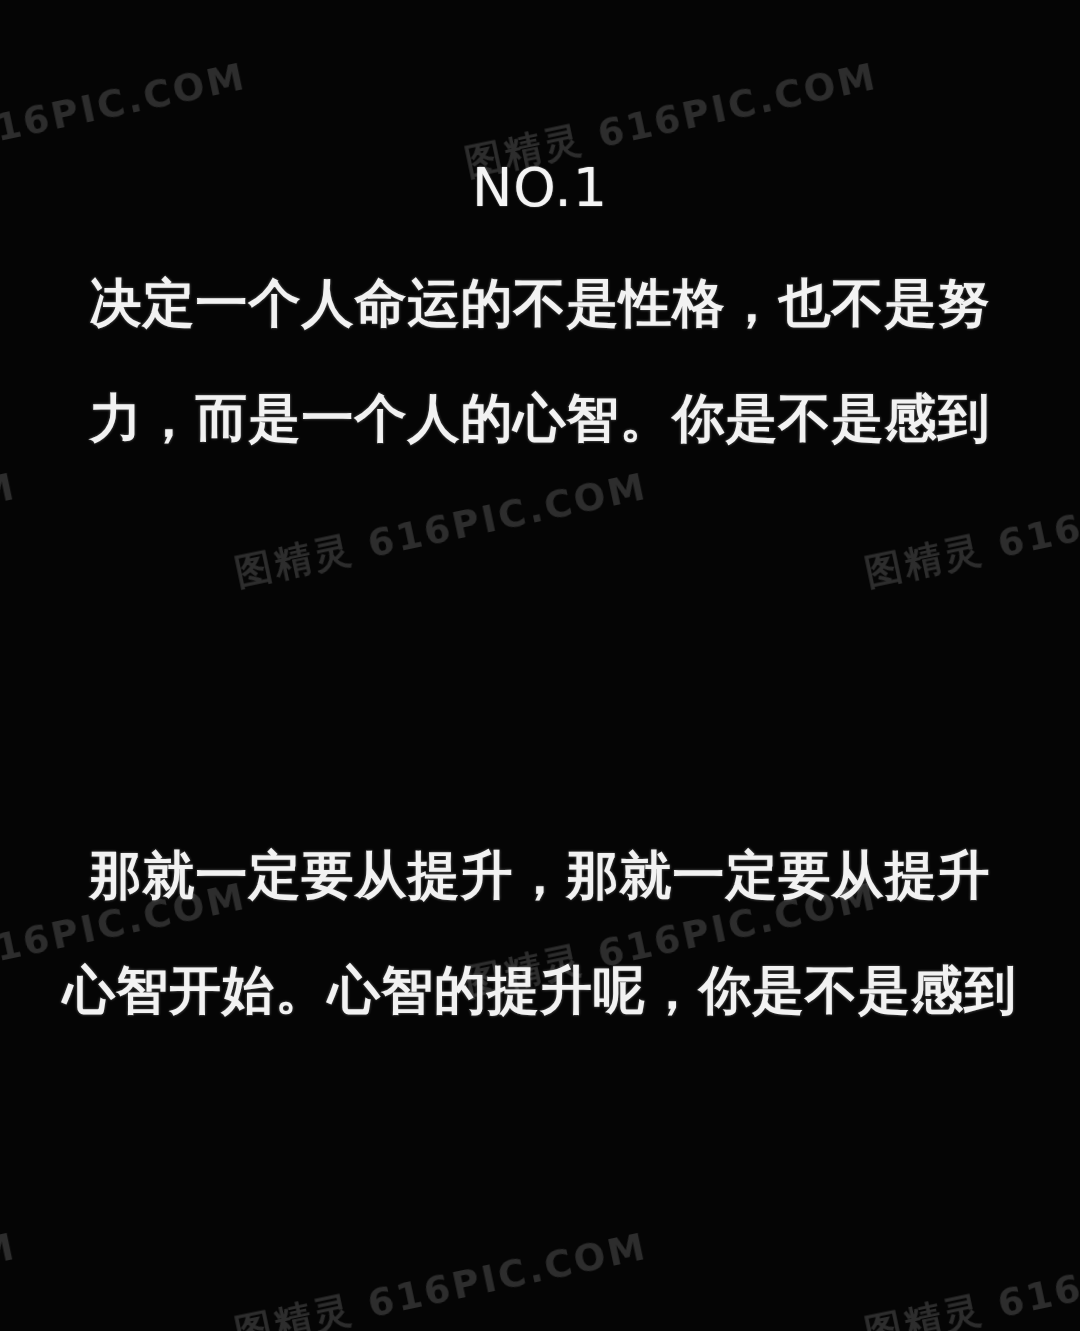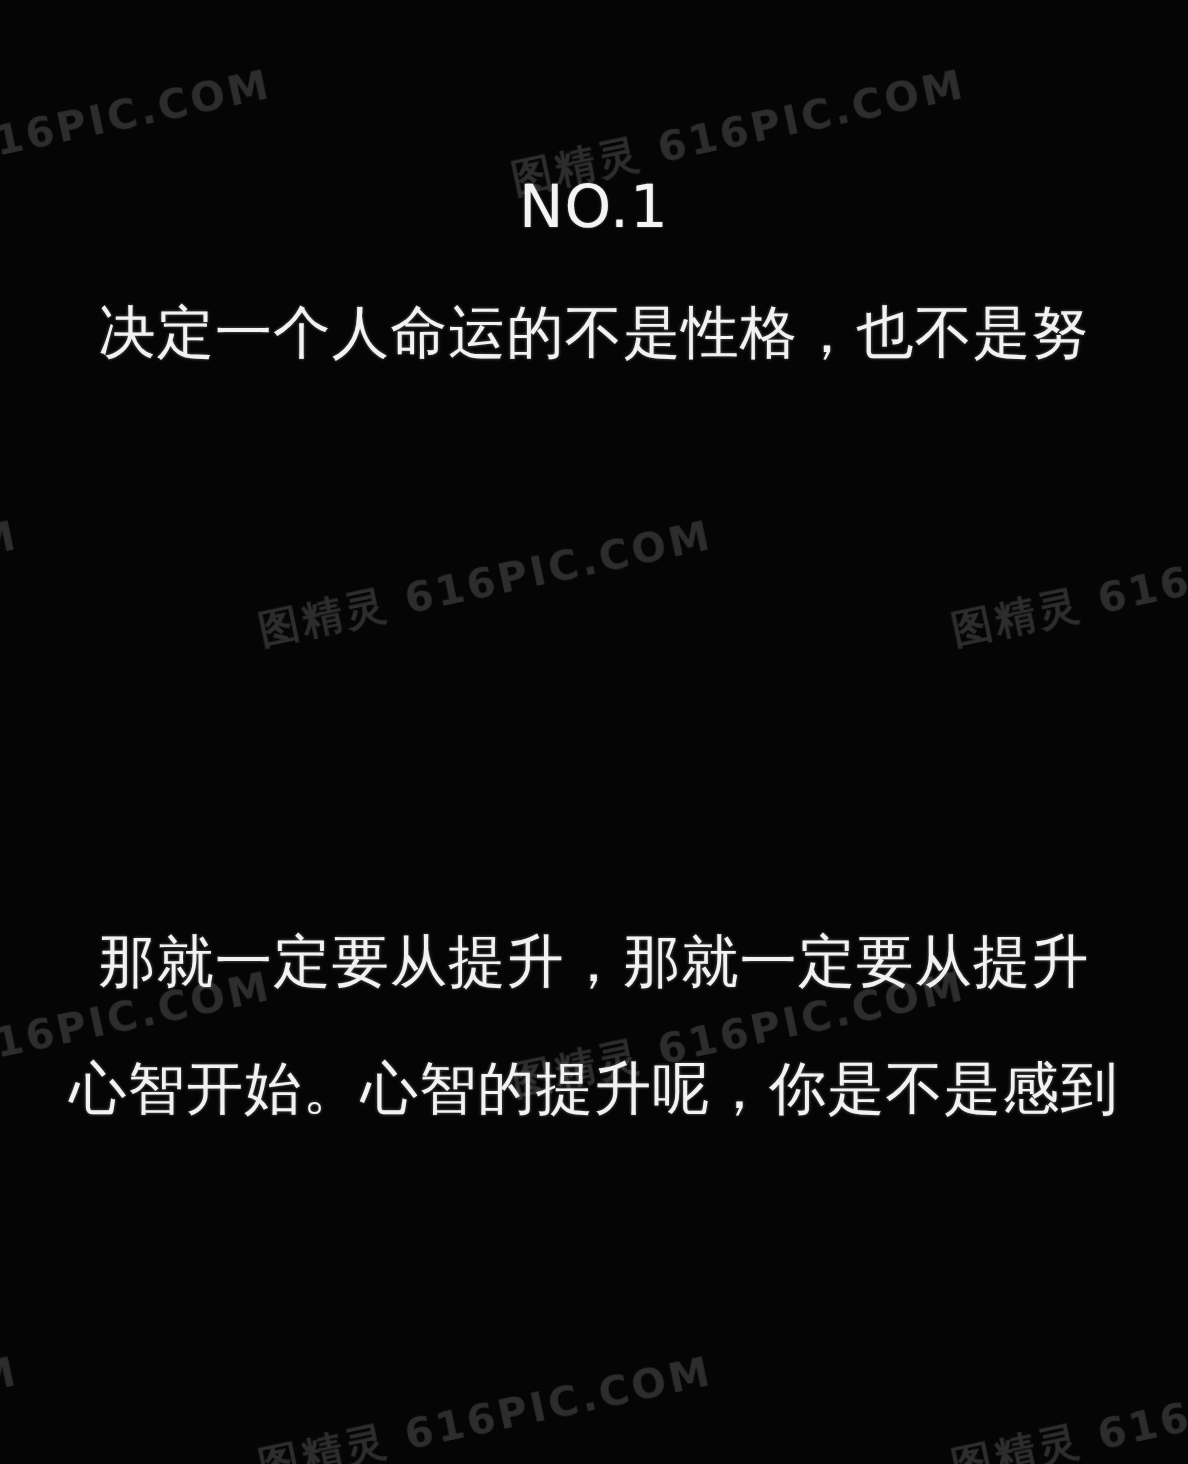--- a/index.html
+++ b/index.html
@@ -69,21 +69,21 @@
     left: 0;
     width: 100%;
     text-align: center;
   }
   #para-1 { top: 246px; }
   #para-2 { top: 818px; }
   .tline {
     height: 115px;
     line-height: 115px;
     font-size: 52px;
-    font-weight: 400;
+    font-weight: 700;
     color: #f2f2f2;
     letter-spacing: 1px;
     text-shadow: 0 0 3px rgba(255,255,255,0.4);
     white-space: nowrap;
   }
 </style>
 </head>
 <body>
 
 <div class="page">
@@ -112,20 +112,21 @@
       
     </div>
   </div>
 
   <div class="content">
 
     <div class="slide-no">NO.1</div>
 
     <div class="para" id="para-1">
       <div class="tline">决定一个人命运的不是性格，也不是努</div>
+      <div class="tline">力，而是一个人的心智。你是不是感到</div>
     </div>
 
     <div class="para" id="para-2">
       <div class="tline">那就一定要从提升，那就一定要从提升</div>
       <div class="tline">心智开始。心智的提升呢，你是不是感到</div>
     </div>
 
   </div>
 </div>
 

